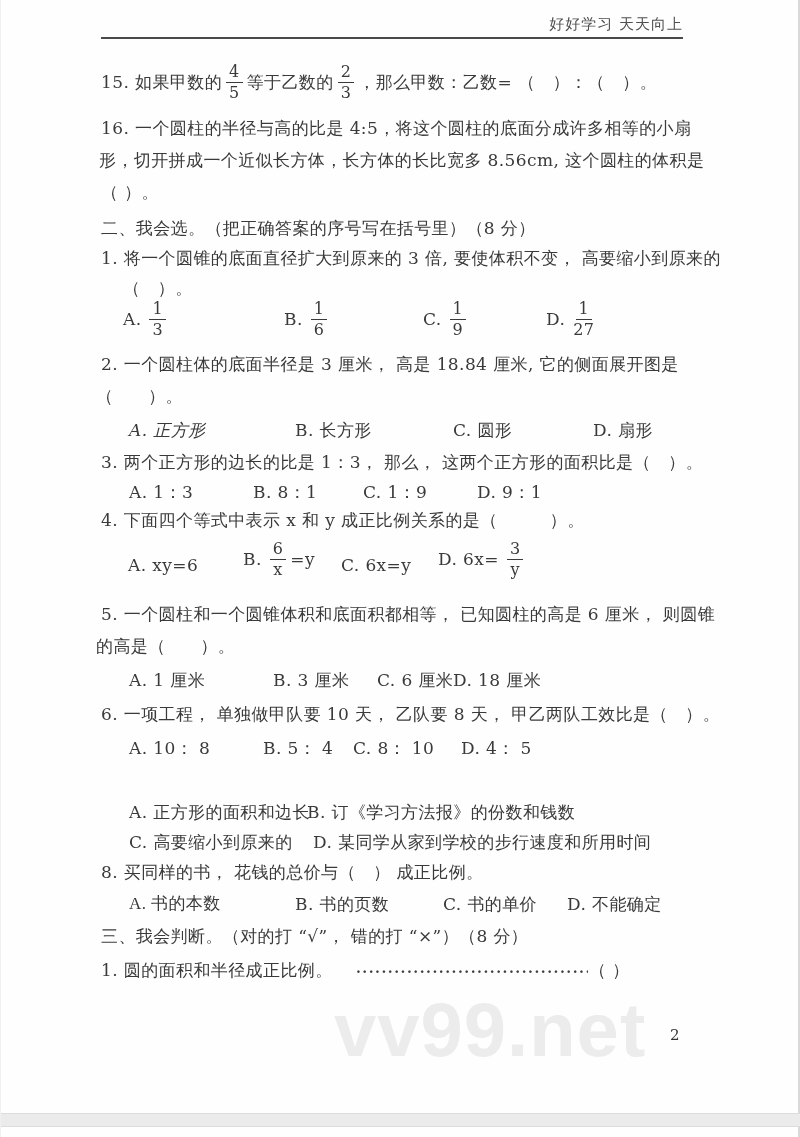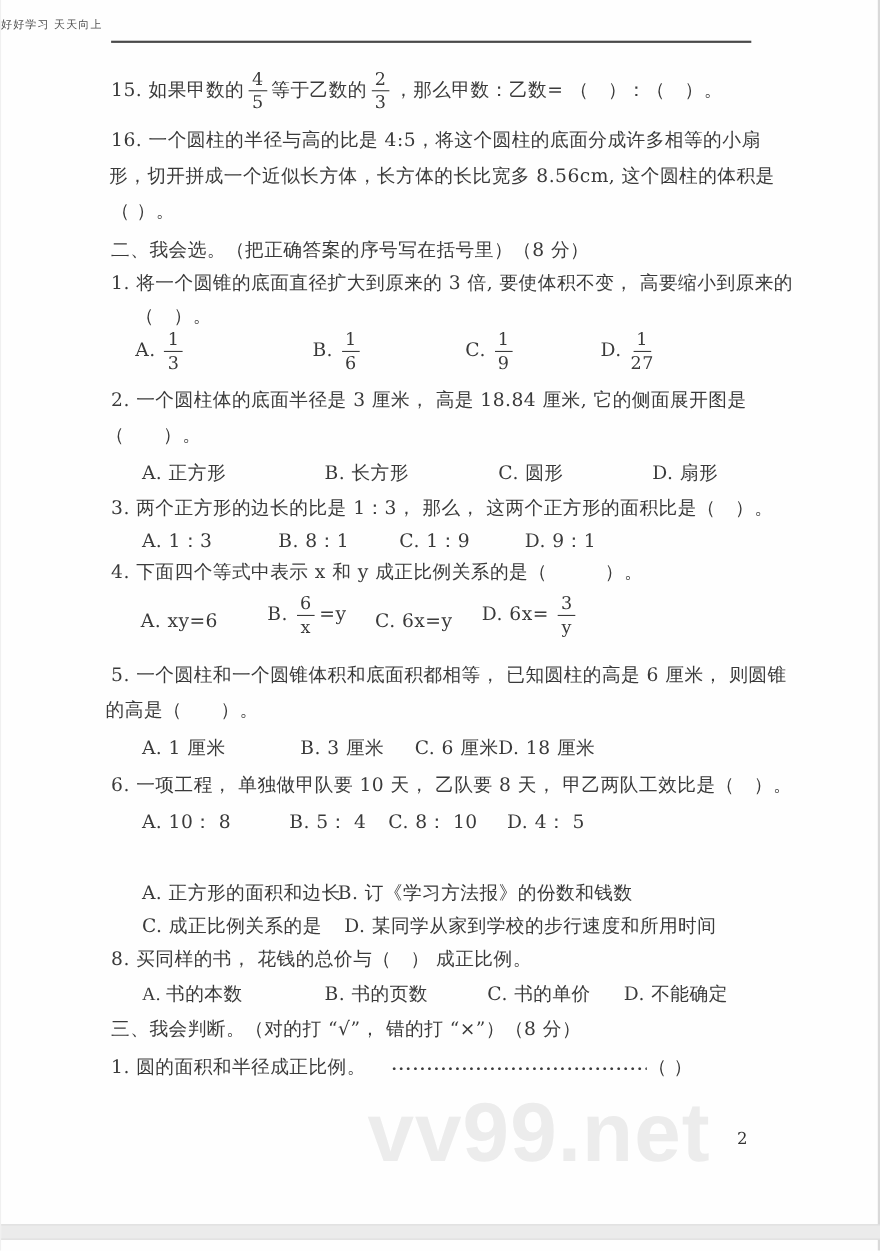--- a/index.html
+++ b/index.html
@@ -11,22 +11,22 @@
   .page{
     position:absolute;inset:0;background:#fefefe;
     border-right:2px solid #d9d9d9;border-left:1px solid #f0f0f0;
   }
   .ln{
     position:absolute;white-space:nowrap;
     font-size:17px;line-height:24px;color:#3a3a3a;
     letter-spacing:0.4px;
   }
   .motto{
-    position:absolute;top:15px;left:0;width:682px;
-    font-size:10px;color:#4f4f4f;letter-spacing:1px;
+    position:absolute;top:15px;left:0;width:682px;text-align:right;
+    font-size:15px;color:#4f4f4f;letter-spacing:1px;
   }
   .header-rule{
     position:absolute;top:37px;left:100px;width:582px;height:2px;
     background:#4a4a4a;
   }
   .flexln{display:flex;align-items:center;}
   .frac{
     display:inline-flex;flex-direction:column;align-items:center;
     vertical-align:middle;line-height:1.1;margin:0 4px;font-size:16px;
   }
@@ -112,21 +112,21 @@
       <span class="frac">
           <span class="num">1</span>
           <span class="den">27</span>
         </span>
     </span>
   </div>
 
   <div class="ln" style="top:352px;left:100px;">2. 一个圆柱体的底面半径是 3 厘米， 高是 18.84 厘米, 它的侧面展开图是</div>
   <div class="ln" style="top:384px;left:95px;">（　　）。</div>
   <div class="ln" style="top:418px;left:0;width:800px;">
-    <span class="opt" style="left:128px;">A. 正方形</span>
+    <span class="opt" style="left:128px;font-style:italic;">A. 正方形</span>
     <span class="opt" style="left:294px;">B. 长方形</span>
     <span class="opt" style="left:452px;">C. 圆形</span>
     <span class="opt" style="left:592px;">D. 扇形</span>
   </div>
 
   <div class="ln" style="top:450px;left:100px;">3. 两个正方形的边长的比是 1：3， 那么， 这两个正方形的面积比是（　）。</div>
   <div class="ln" style="top:480px;left:0;width:800px;">
     <span class="opt" style="left:128px;">A. 1：3</span>
     <span class="opt" style="left:252px;">B. 8：1</span>
     <span class="opt" style="left:362px;">C. 1：9</span>
@@ -173,21 +173,21 @@
     <span class="opt" style="left:262px;">B. 5： 4</span>
     <span class="opt" style="left:352px;">C. 8： 10</span>
     <span class="opt" style="left:460px;">D. 4： 5</span>
   </div>
 
   <div class="ln" style="top:800px;left:0;width:800px;">
     <span class="opt" style="left:128px;">A. 正方形的面积和边长</span>
     <span class="opt" style="left:306px;">B. 订《学习方法报》的份数和钱数</span>
   </div>
   <div class="ln" style="top:830px;left:0;width:800px;">
-    <span class="opt" style="left:128px;">C. 成正比例关系的是</span>
+    <span class="opt" style="left:128px;">C. 高要缩小到原来的</span>
     <span class="opt" style="left:312px;">D. 某同学从家到学校的步行速度和所用时间</span>
   </div>
 
   <div class="ln" style="top:860px;left:100px;">8. 买同样的书， 花钱的总价与（　） 成正比例。</div>
   <div class="ln" style="top:892px;left:0;width:800px;">
     <span class="opt" style="left:128px;font-family:Liberation Serif, serif;">A. 书的本数</span>
     <span class="opt" style="left:294px;">B. 书的页数</span>
     <span class="opt" style="left:442px;">C. 书的单价</span>
     <span class="opt" style="left:566px;">D. 不能确定</span>
   </div>

